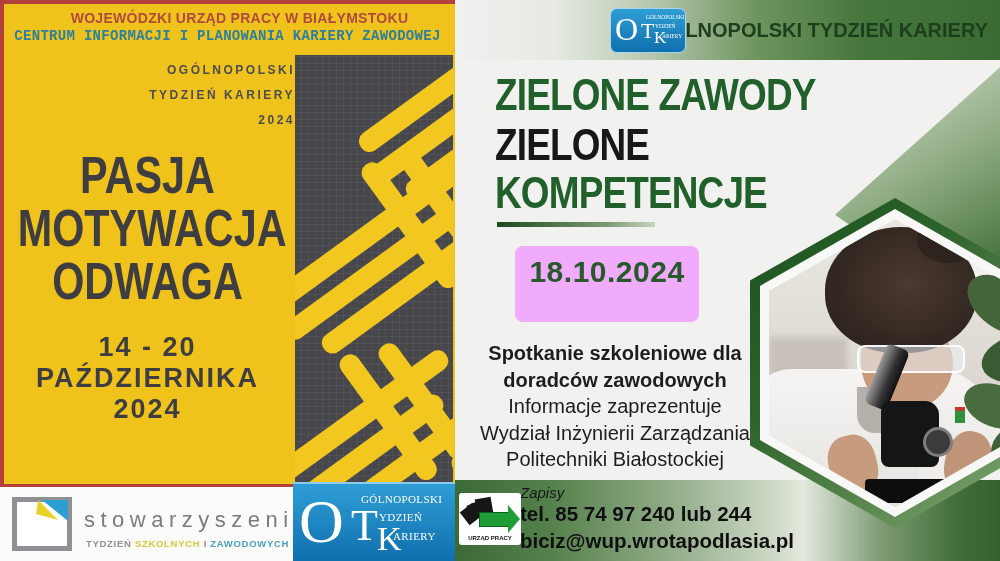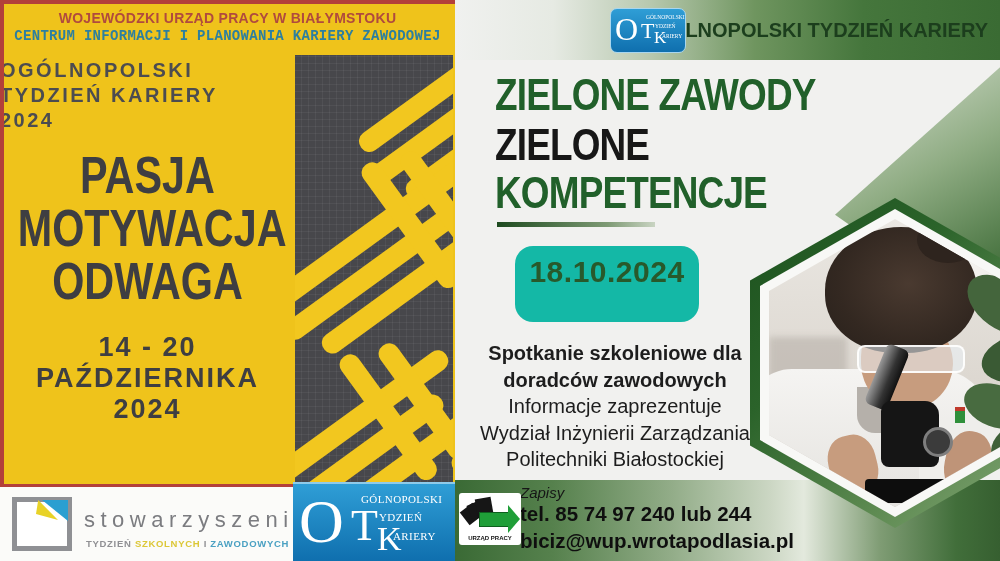--- a/index.html
+++ b/index.html
@@ -5,23 +5,23 @@
   html,body{margin:0;padding:0;background:#222;}
   #poster{position:relative;width:1000px;height:561px;overflow:hidden;
           font-family:"Liberation Sans",sans-serif;background:#f1f1ef;}
   .abs{position:absolute;}
 
   
   .left-panel{left:0;top:0;width:455px;height:561px;background:#efc31b;}
   .red-top{left:0;top:0;width:455px;height:4px;background:#b3403a;}
   .red-left{left:0;top:0;width:4px;height:487px;background:#b3403a;}
   .org1,.org2{left:0;width:455px;text-align:center;font-weight:bold;font-size:14px;letter-spacing:.3px;}
-  .org1{top:10px;color:#b04a3e;}
+  .org1{top:10px;color:#b04a3e;margin-left:12px;}
   .org2{top:28px;color:#2d7f9f;font-family:Liberation Mono, monospace;}
-  .event-title{left:0;top:58px;width:295px;text-align:left;font-size:20px;font-weight:bold;
+  .event-title{left:0;top:58px;width:295px;text-align:right;font-size:12px;font-weight:bold;
                color:#4c4c50;letter-spacing:2.5px;line-height:25px;}
   .slogan{left:0;top:148px;width:295px;text-align:center;color:#3e3e42;font-weight:800;
           font-size:47px;line-height:53px;}
   .slogan div{transform:scale(.88,1.12);}
   .dates{left:0;top:332px;width:295px;text-align:center;font-weight:bold;color:#3e3e42;
          font-size:27px;line-height:31px;letter-spacing:2px;}
   .hashtag{left:0;top:414px;width:295px;text-align:center;font-size:14px;font-weight:bold;
            letter-spacing:1px;color:#55555a;}
 
   .pattern-strip{left:295px;top:55px;width:158px;height:428px;background:#47474b;overflow:hidden;
@@ -68,21 +68,21 @@
   .right-panel{left:455px;top:0;width:545px;height:561px;background:#f1f1ef;overflow:hidden;}
   .top-bar{left:0;top:0;width:545px;height:60px;display:flex;align-items:center;
            justify-content:flex-end;padding-right:12px;box-sizing:border-box;
            background:linear-gradient(90deg,#f0f1ef 0%,#e6eae3 18%,#b7c8ae 36%,#6f955f 55%,#45763c 75%,#3a6b33 100%);}
   .banner-title{font-size:20px;font-weight:bold;color:#1c3e1d;}
   .title-line{left:40px;font-size:45px;font-weight:800;letter-spacing:-1px;
               transform:scaleX(.82);transform-origin:left;white-space:nowrap;line-height:1;}
   .t1{top:72px;color:#21602a;} .t2{top:122px;color:#171717;} .t3{top:170px;color:#21602a;}
   .underline{left:42px;top:222px;width:158px;height:5px;
              background:linear-gradient(90deg,#1d4a1f,#7e9a74 70%,#c9d4c2);}
-  .badge{left:60px;top:246px;width:184px;height:76px;background:#14b8a6;border-radius:18px;text-align:center;}
+  .badge{left:60px;top:246px;width:184px;height:76px;background:#f0abfc;border-radius:8px;text-align:center;}
   .badge-date{font-size:30px;font-weight:800;color:#28592b;margin-top:9px;letter-spacing:.5px;}
   .badge-time{font-size:17px;font-weight:bold;color:#2d2d2d;margin-top:4px;}
   .info{left:0px;top:340px;width:320px;text-align:center;font-size:20px;color:#1d1d1d;line-height:26.5px;}
   .info .b{font-weight:bold;}
   .deco-tri{left:380px;top:62px;width:165px;height:268px;
             background:linear-gradient(150deg,#cdd8c6 10%,#8fac83 45%,#4a7542 80%);
             clip-path:polygon(100% 2%,0 57%,100% 100%);}
   .bottom-bar{left:0;top:480px;width:545px;height:81px;
       background:linear-gradient(90deg,#3a6a35 0%,#56814d 18%,#93ad89 40%,#ccd7c4 58%,#e3e9dd 64%,#7f9c74 78%,#416e3a 92%,#365f30 100%);}
   .signup-label{left:65px;top:484px;font-style:italic;font-size:15px;color:#161616;}

